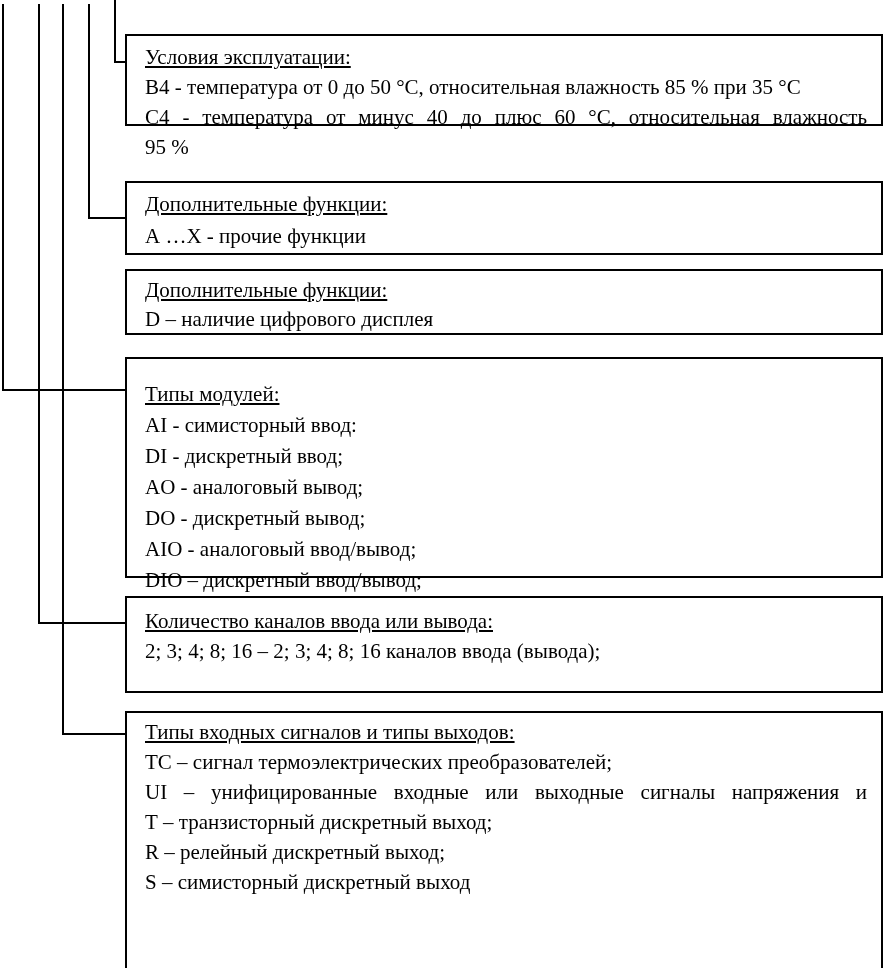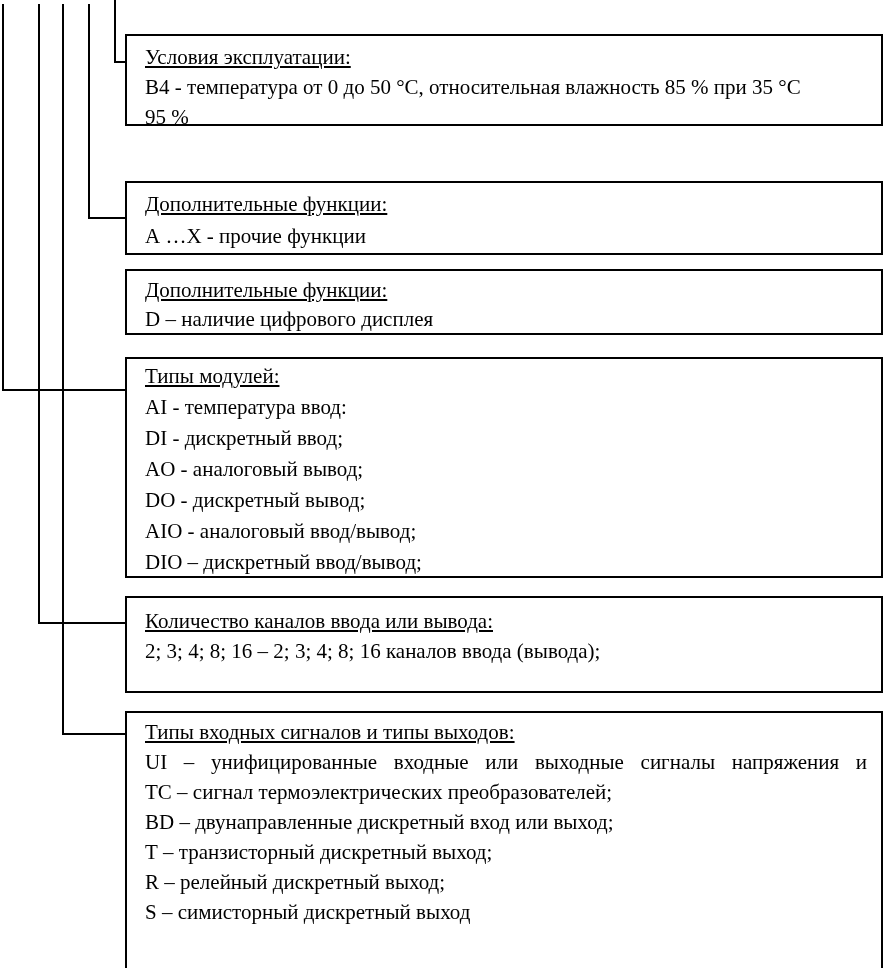--- a/index.html
+++ b/index.html
@@ -27,21 +27,21 @@
   .box .heading { text-decoration: underline; white-space: nowrap; }
   .box .line { white-space: nowrap; }
   .box .line.justify {
     white-space: normal;
     text-align: justify;
     text-align-last: justify;
   }
   .b1 { top: 34px;  height: 92px; line-height: 30px; padding-top: 6px; }
   .b2 { top: 181px; height: 74px;  line-height: 32px; padding-top: 5px; }
   .b3 { top: 269px; height: 66px;  line-height: 29px; padding-top: 5px; }
-  .b4 { top: 357px; height: 221px; line-height: 31px; padding-top: 2px; }
+  .b4 { top: 357px; height: 221px; line-height: 31px; padding-top: 20px; }
   .b5 { top: 596px; height: 97px;  line-height: 30px; padding-top: 8px; }
   .b6 { top: 711px; height: 302px; line-height: 30px; padding-top: 4px; border-bottom: none; }
 </style>
 </head>
 <body>
 
 <div class="diagram">
 
   <div class="vline" style="left:2px;   top:4px; height:387px;"></div>
   <div class="hline" style="left:2px;   top:389px; width:125px;"></div>
@@ -54,51 +54,51 @@
 
   <div class="vline" style="left:88px;  top:4px; height:215px;"></div>
   <div class="hline" style="left:88px;  top:217px; width:39px;"></div>
 
   <div class="vline" style="left:114px; top:0px; height:63px;"></div>
   <div class="hline" style="left:114px; top:61px; width:13px;"></div>
 
   <div class="box b1">
     <div class="heading">Условия эксплуатации:</div>
     <div class="line">В4 - температура от 0 до 50 °С, относительная влажность 85 % при 35 °С</div>
+    <div class="line justify">С4 - температура от минус 40 до плюс 60 °С, относительная влажность</div>
     <div class="line">95 %</div>
   </div>
 
   <div class="box b2">
     <div class="heading">Дополнительные функции:</div>
     <div class="line">А …Х - прочие функции</div>
   </div>
 
   <div class="box b3">
     <div class="heading">Дополнительные функции:</div>
     <div class="line">D – наличие цифрового дисплея</div>
   </div>
 
   <div class="box b4">
     <div class="heading">Типы модулей:</div>
-    <div class="line">AI - температура ввод:</div>
+    <div class="line">AI - симисторный ввод:</div>
     <div class="line">DI - дискретный ввод;</div>
     <div class="line">AO - аналоговый вывод;</div>
     <div class="line">DO - дискретный вывод;</div>
     <div class="line">AIO - аналоговый ввод/вывод;</div>
     <div class="line">DIO – дискретный ввод/вывод;</div>
   </div>
 
   <div class="box b5">
     <div class="heading">Количество каналов ввода или вывода:</div>
     <div class="line">2; 3; 4; 8; 16 – 2; 3; 4; 8; 16 каналов ввода (вывода);</div>
   </div>
 
   <div class="box b6">
     <div class="heading">Типы входных сигналов и типы выходов:</div>
+    <div class="line">ТС – сигнал термоэлектрических преобразователей;</div>
     <div class="line justify">UI – унифицированные входные или выходные сигналы напряжения и</div>
-    <div class="line">ТС – сигнал термоэлектрических преобразователей;</div>
-    <div class="line">BD – двунаправленные дискретный вход или выход;</div>
     <div class="line">Т – транзисторный дискретный выход;</div>
     <div class="line">R – релейный дискретный выход;</div>
     <div class="line">S – симисторный дискретный выход</div>
   </div>
 
 </div>
 
 </body></html>

